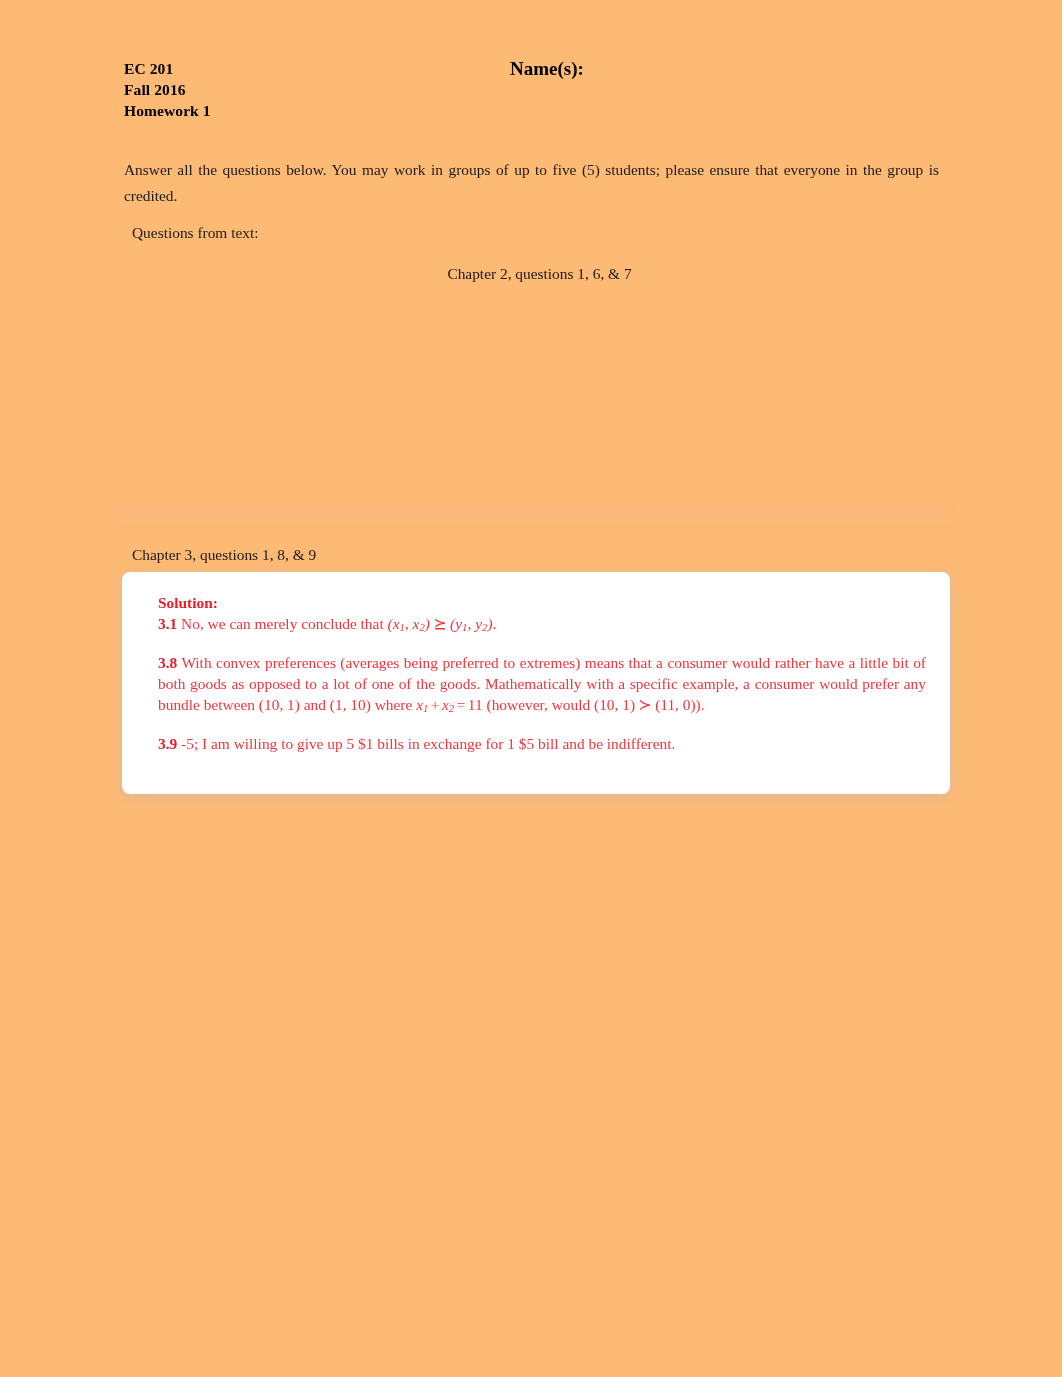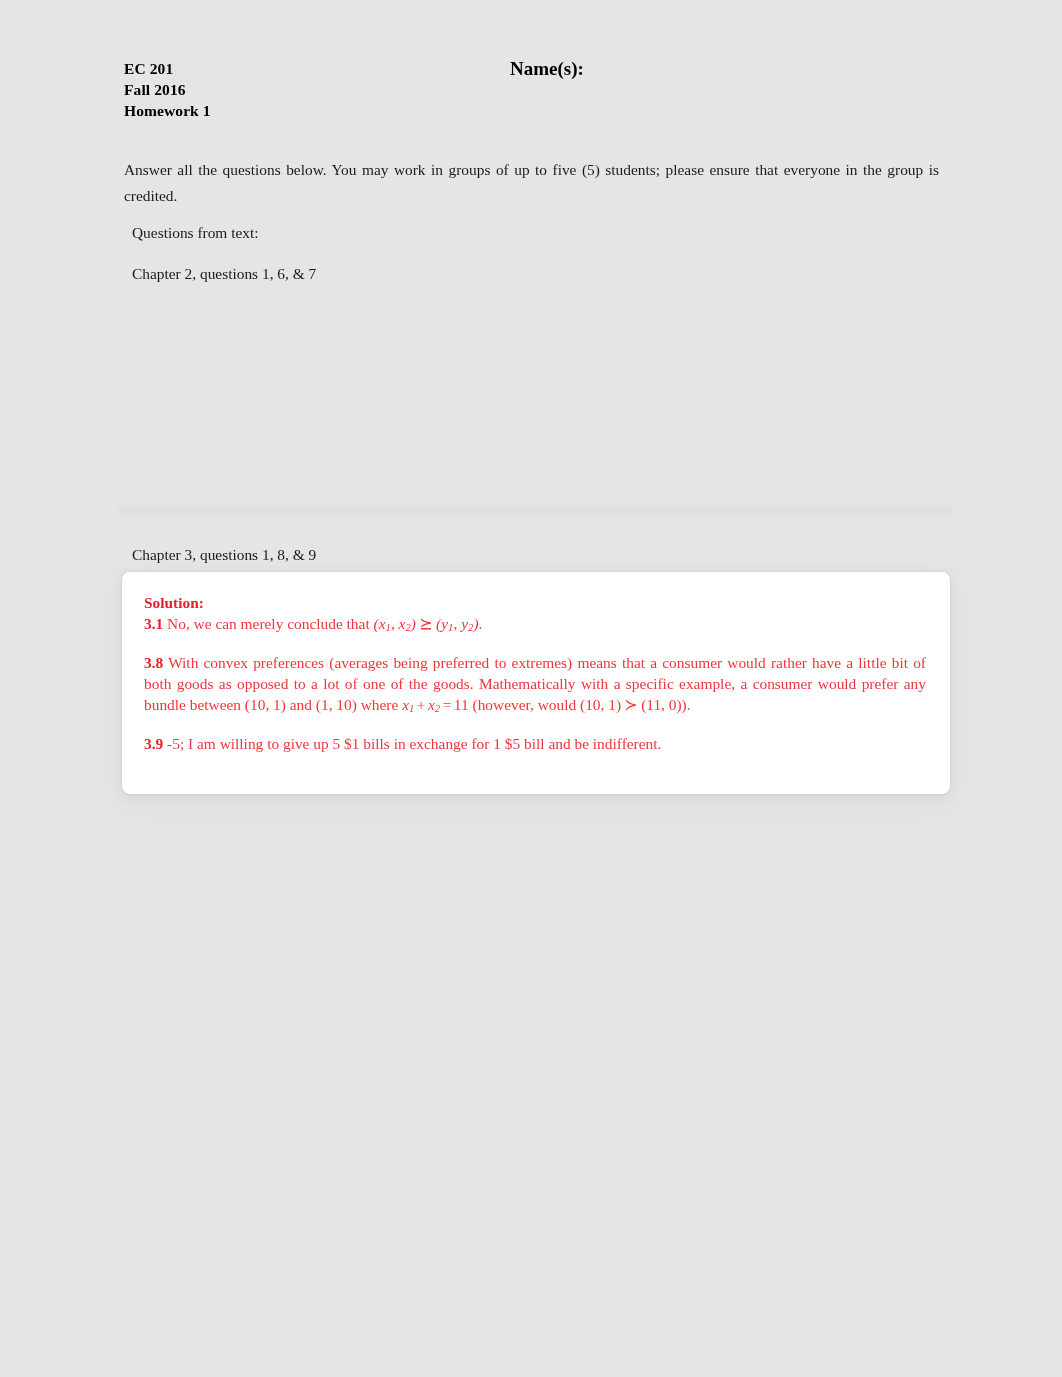--- a/index.html
+++ b/index.html
@@ -12,21 +12,21 @@
     height: 1377px;
     position: relative;
     font-family: "Liberation Serif", "DejaVu Serif", serif;
     color: #000000;
     overflow: hidden;
   }
 
   .page {
     position: absolute;
     inset: 0;
-    background: #e5e5e5;
+    background: #fdba74;
   }
 
   
   .header {
     position: absolute;
     left: 124px;
     top: 58px;
     width: 820px;
   }
   .hdr-row {
@@ -55,21 +55,21 @@
     font-size: 15.4px;
     line-height: 26px;
     text-align: justify;
     text-justify: inter-word;
     color: #1a1a1a;
   }
   .para.nojust { text-align: left; margin-left: 8px; }
 
   #intro-para { top: 157px; }
   #questions-label { top: 220px; }
-  #chapter2-line { top: 261px; }
+  #chapter2-line { top: 261px; text-align: center; }
   #chapter3-line { top: 542px; }
 
   
   .ghost-band {
     position: absolute;
     left: 118px;
     top: 506px;
     width: 834px;
     height: 20px;
     border-radius: 0 0 7px 7px;
@@ -85,21 +85,21 @@
   
   .solution-box {
     position: absolute;
     left: 122px;
     top: 572px;
     width: 828px;
     min-height: 222px;
     box-sizing: border-box;
     background: #ffffff;
     border-radius: 8px;
-    padding: 20px 24px 22px 22px;
+    padding: 20px 24px 22px 36px;
     box-shadow:
       0 0 0 1px rgba(210, 196, 196, 0.30),
       0 2px 9px rgba(196, 176, 176, 0.30),
       0 8px 22px rgba(205, 190, 190, 0.22);
   }
   .sol-title {
     font-weight: bold;
     font-size: 15.4px;
     line-height: 21px;
     color: #e42029;

